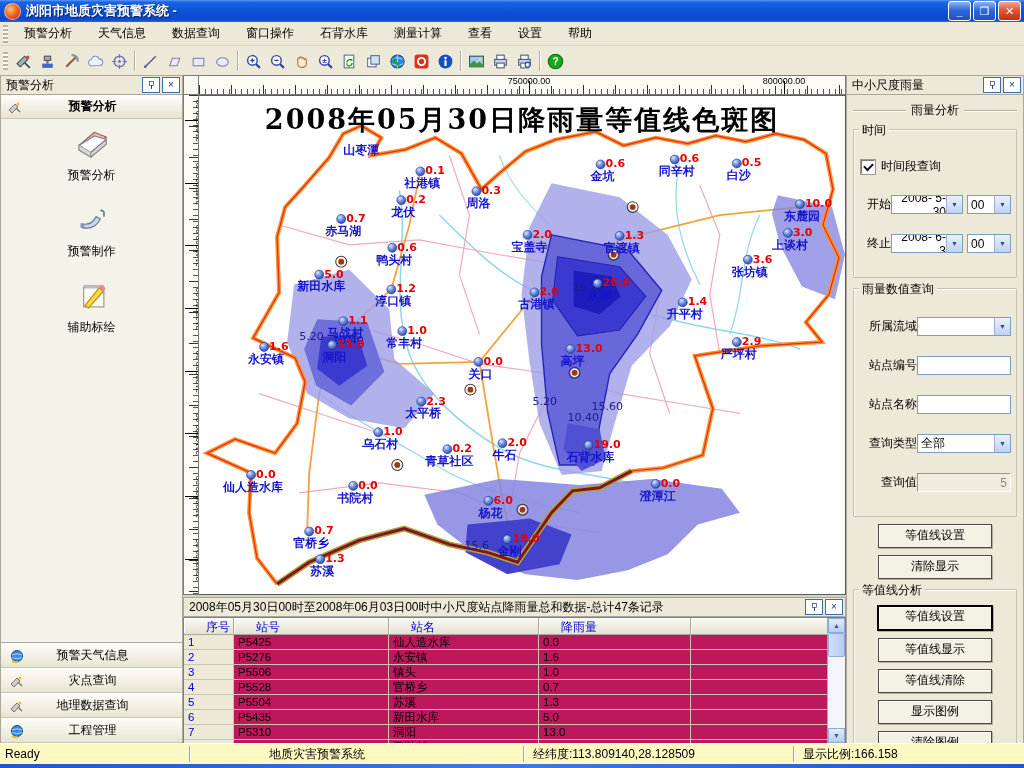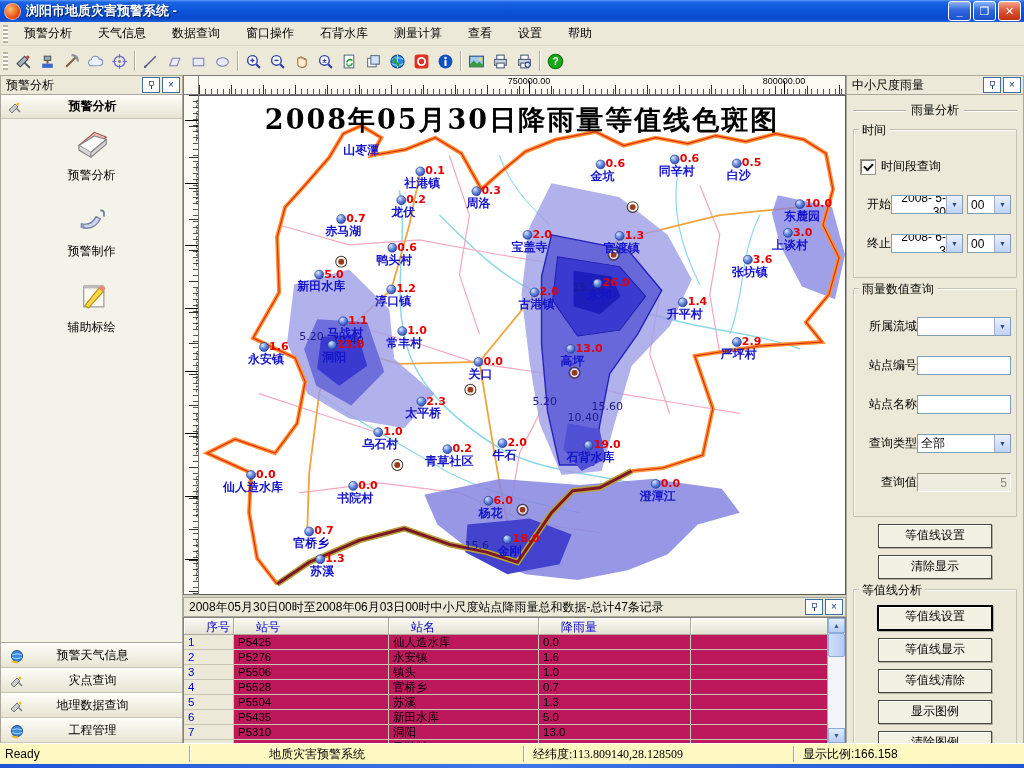--- a/index.html
+++ b/index.html
@@ -915,17 +915,17 @@
         </div>
     </div>
   </div>
 </div>
 
 <div class="statusbar">
   <div class="sb-sec" style="width:184px;padding-left:5px;">Ready</div>
   <div class="sb-sep"></div>
   <div class="sb-sec" style="width:332px;padding-left:78px;box-sizing:border-box;">地质灾害预警系统</div>
   <div class="sb-sep"></div>
-  <div class="sb-sec" style="width:268px;padding-left:8px;box-sizing:border-box;font-family:Liberation Serif, serif;">经纬度:113.809140,28.128509</div>
+  <div class="sb-sec" style="width:268px;padding-left:8px;box-sizing:border-box;">经纬度:113.809140,28.128509</div>
   <div class="sb-sep"></div>
   <div class="sb-sec" style="flex:1;padding-left:8px;">显示比例:166.158</div>
 </div>
 <div class="bottom-edge"></div>
 
 </body></html>

